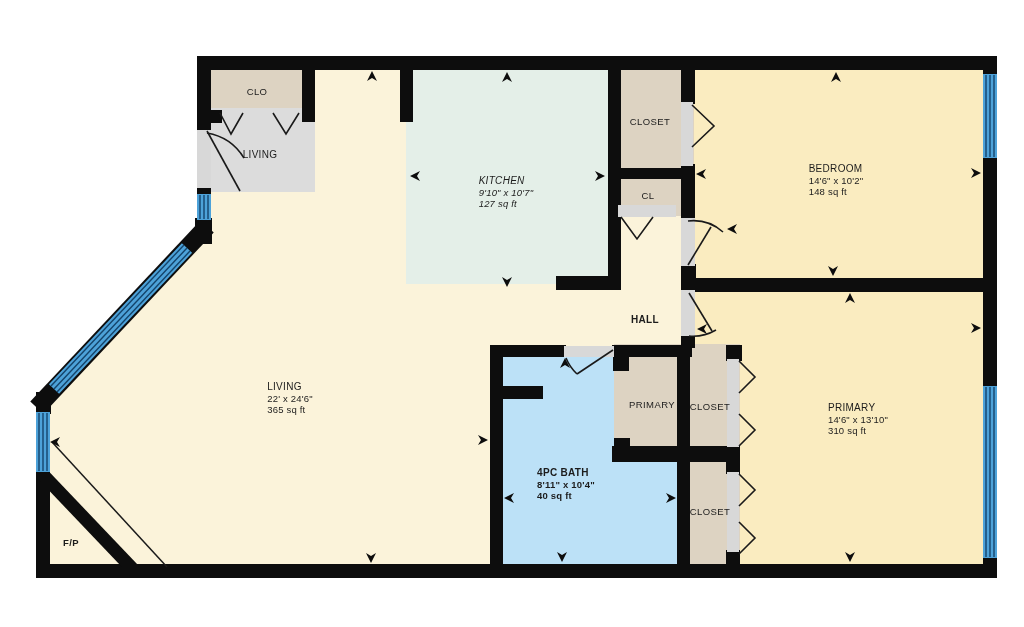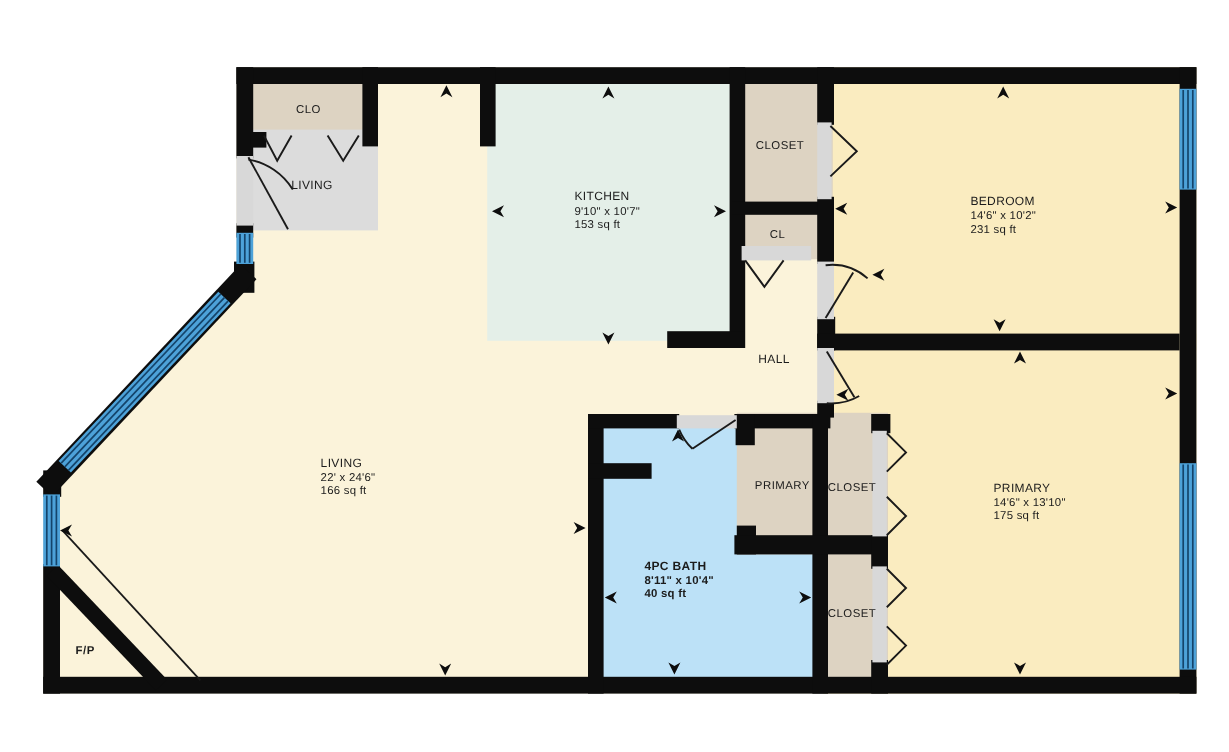--- a/index.html
+++ b/index.html
@@ -160,54 +160,54 @@
       <polygon points="697,329 707,324 704,329 707,334"></polygon>
     </g>
   </svg>
 
   <div class="room-label small" style="left:257px;top:92px;">
     <span class="rn">CLO</span>
   </div>
   <div class="room-label" style="left:260px;top:155px;">
     <span class="rn">LIVING</span>
   </div>
-  <div class="room-label" style="left:506px;top:176px;">
+  <div class="room-label" style="left:506px;top:192px;font-style:italic;">
     <span class="rn">KITCHEN</span>
     <span class="rd">9'10" x 10'7"</span>
-    <span class="rd">153 sq ft</span>
+    <span class="rd">127 sq ft</span>
   </div>
   <div class="room-label small" style="left:650px;top:122px;">
     <span class="rn">CLOSET</span>
   </div>
   <div class="room-label small" style="left:648px;top:196px;">
     <span class="rn">CL</span>
   </div>
   <div class="room-label" style="left:836px;top:180px;">
     <span class="rn">BEDROOM</span>
     <span class="rd">14'6" x 10'2"</span>
-    <span class="rd">231 sq ft</span>
-  </div>
-  <div class="room-label" style="left:645px;top:300px;">
+    <span class="rd">148 sq ft</span>
+  </div>
+  <div class="room-label" style="left:645px;top:320px;font-weight:bold;">
     <span class="rn">HALL</span>
   </div>
   <div class="room-label" style="left:290px;top:398px;">
     <span class="rn">LIVING</span>
     <span class="rd">22' x 24'6"</span>
-    <span class="rd">166 sq ft</span>
+    <span class="rd">365 sq ft</span>
   </div>
   <div class="room-label small" style="left:652px;top:405px;">
     <span class="rn">PRIMARY</span>
   </div>
   <div class="room-label small" style="left:710px;top:407px;">
     <span class="rn">CLOSET</span>
   </div>
   <div class="room-label" style="left:858px;top:419px;">
     <span class="rn">PRIMARY</span>
     <span class="rd">14'6" x 13'10"</span>
-    <span class="rd">175 sq ft</span>
+    <span class="rd">310 sq ft</span>
   </div>
   <div class="room-label" style="left:566px;top:484px;font-weight:bold;">
     <span class="rn">4PC BATH</span>
     <span class="rd">8'11" x 10'4"</span>
     <span class="rd">40 sq ft</span>
   </div>
   <div class="room-label small" style="left:710px;top:512px;">
     <span class="rn">CLOSET</span>
   </div>
   <div class="room-label small" style="left:71px;top:543px;font-weight:bold;">

